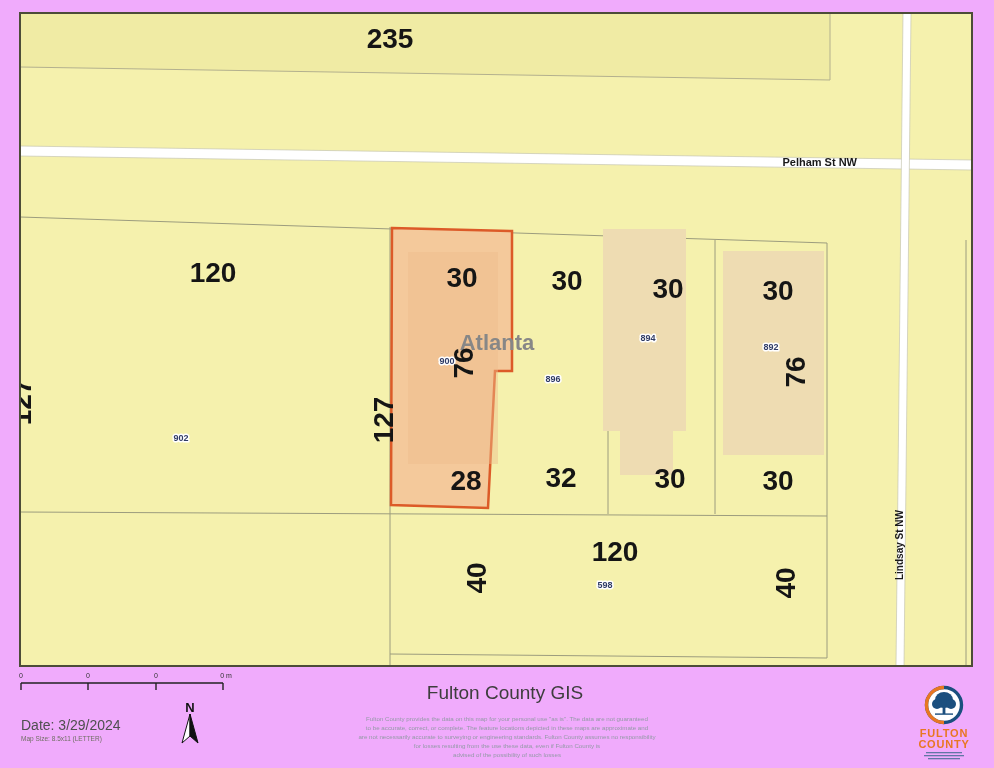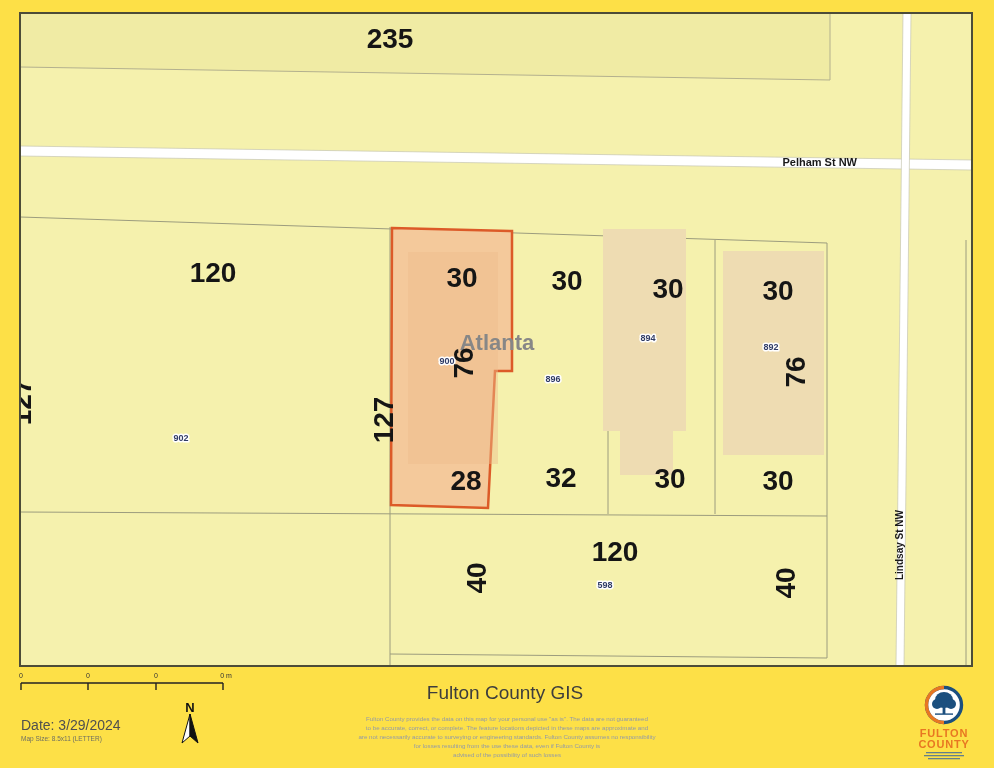--- a/index.html
+++ b/index.html
@@ -1,16 +1,16 @@
 <!DOCTYPE html>
 <html><head>
 <meta charset="utf-8">
 <style>
   html,body{margin:0;padding:0;background:#fff;}
-  .page{width:994px;height:768px;position:relative;background:#fde047;overflow:hidden;}
+  .page{width:994px;height:768px;position:relative;background:#f0abfc;overflow:hidden;}
   svg{display:block;}
   text{font-family:"Liberation Sans", sans-serif;}
   .dim{font-size:28px;font-weight:bold;fill:#151515;}
   .city{font-size:22px;font-weight:bold;fill:#878787;}
   .pid{font-size:9px;font-weight:bold;fill:#2f3b66;paint-order:stroke;stroke:#ffffff;stroke-width:3px;stroke-linejoin:round;}
   .street{font-size:11px;font-weight:bold;fill:#1a1a1a;}
   .street-sm{font-size:10px;font-weight:bold;fill:#1a1a1a;}
   .bline{stroke:#9c9c7e;stroke-width:1;fill:none;}
   .road{fill:#ffffff;stroke:#c6c6b2;stroke-width:0.7;}
   .ftitle{font-size:19px;fill:#3d3d3d;}

